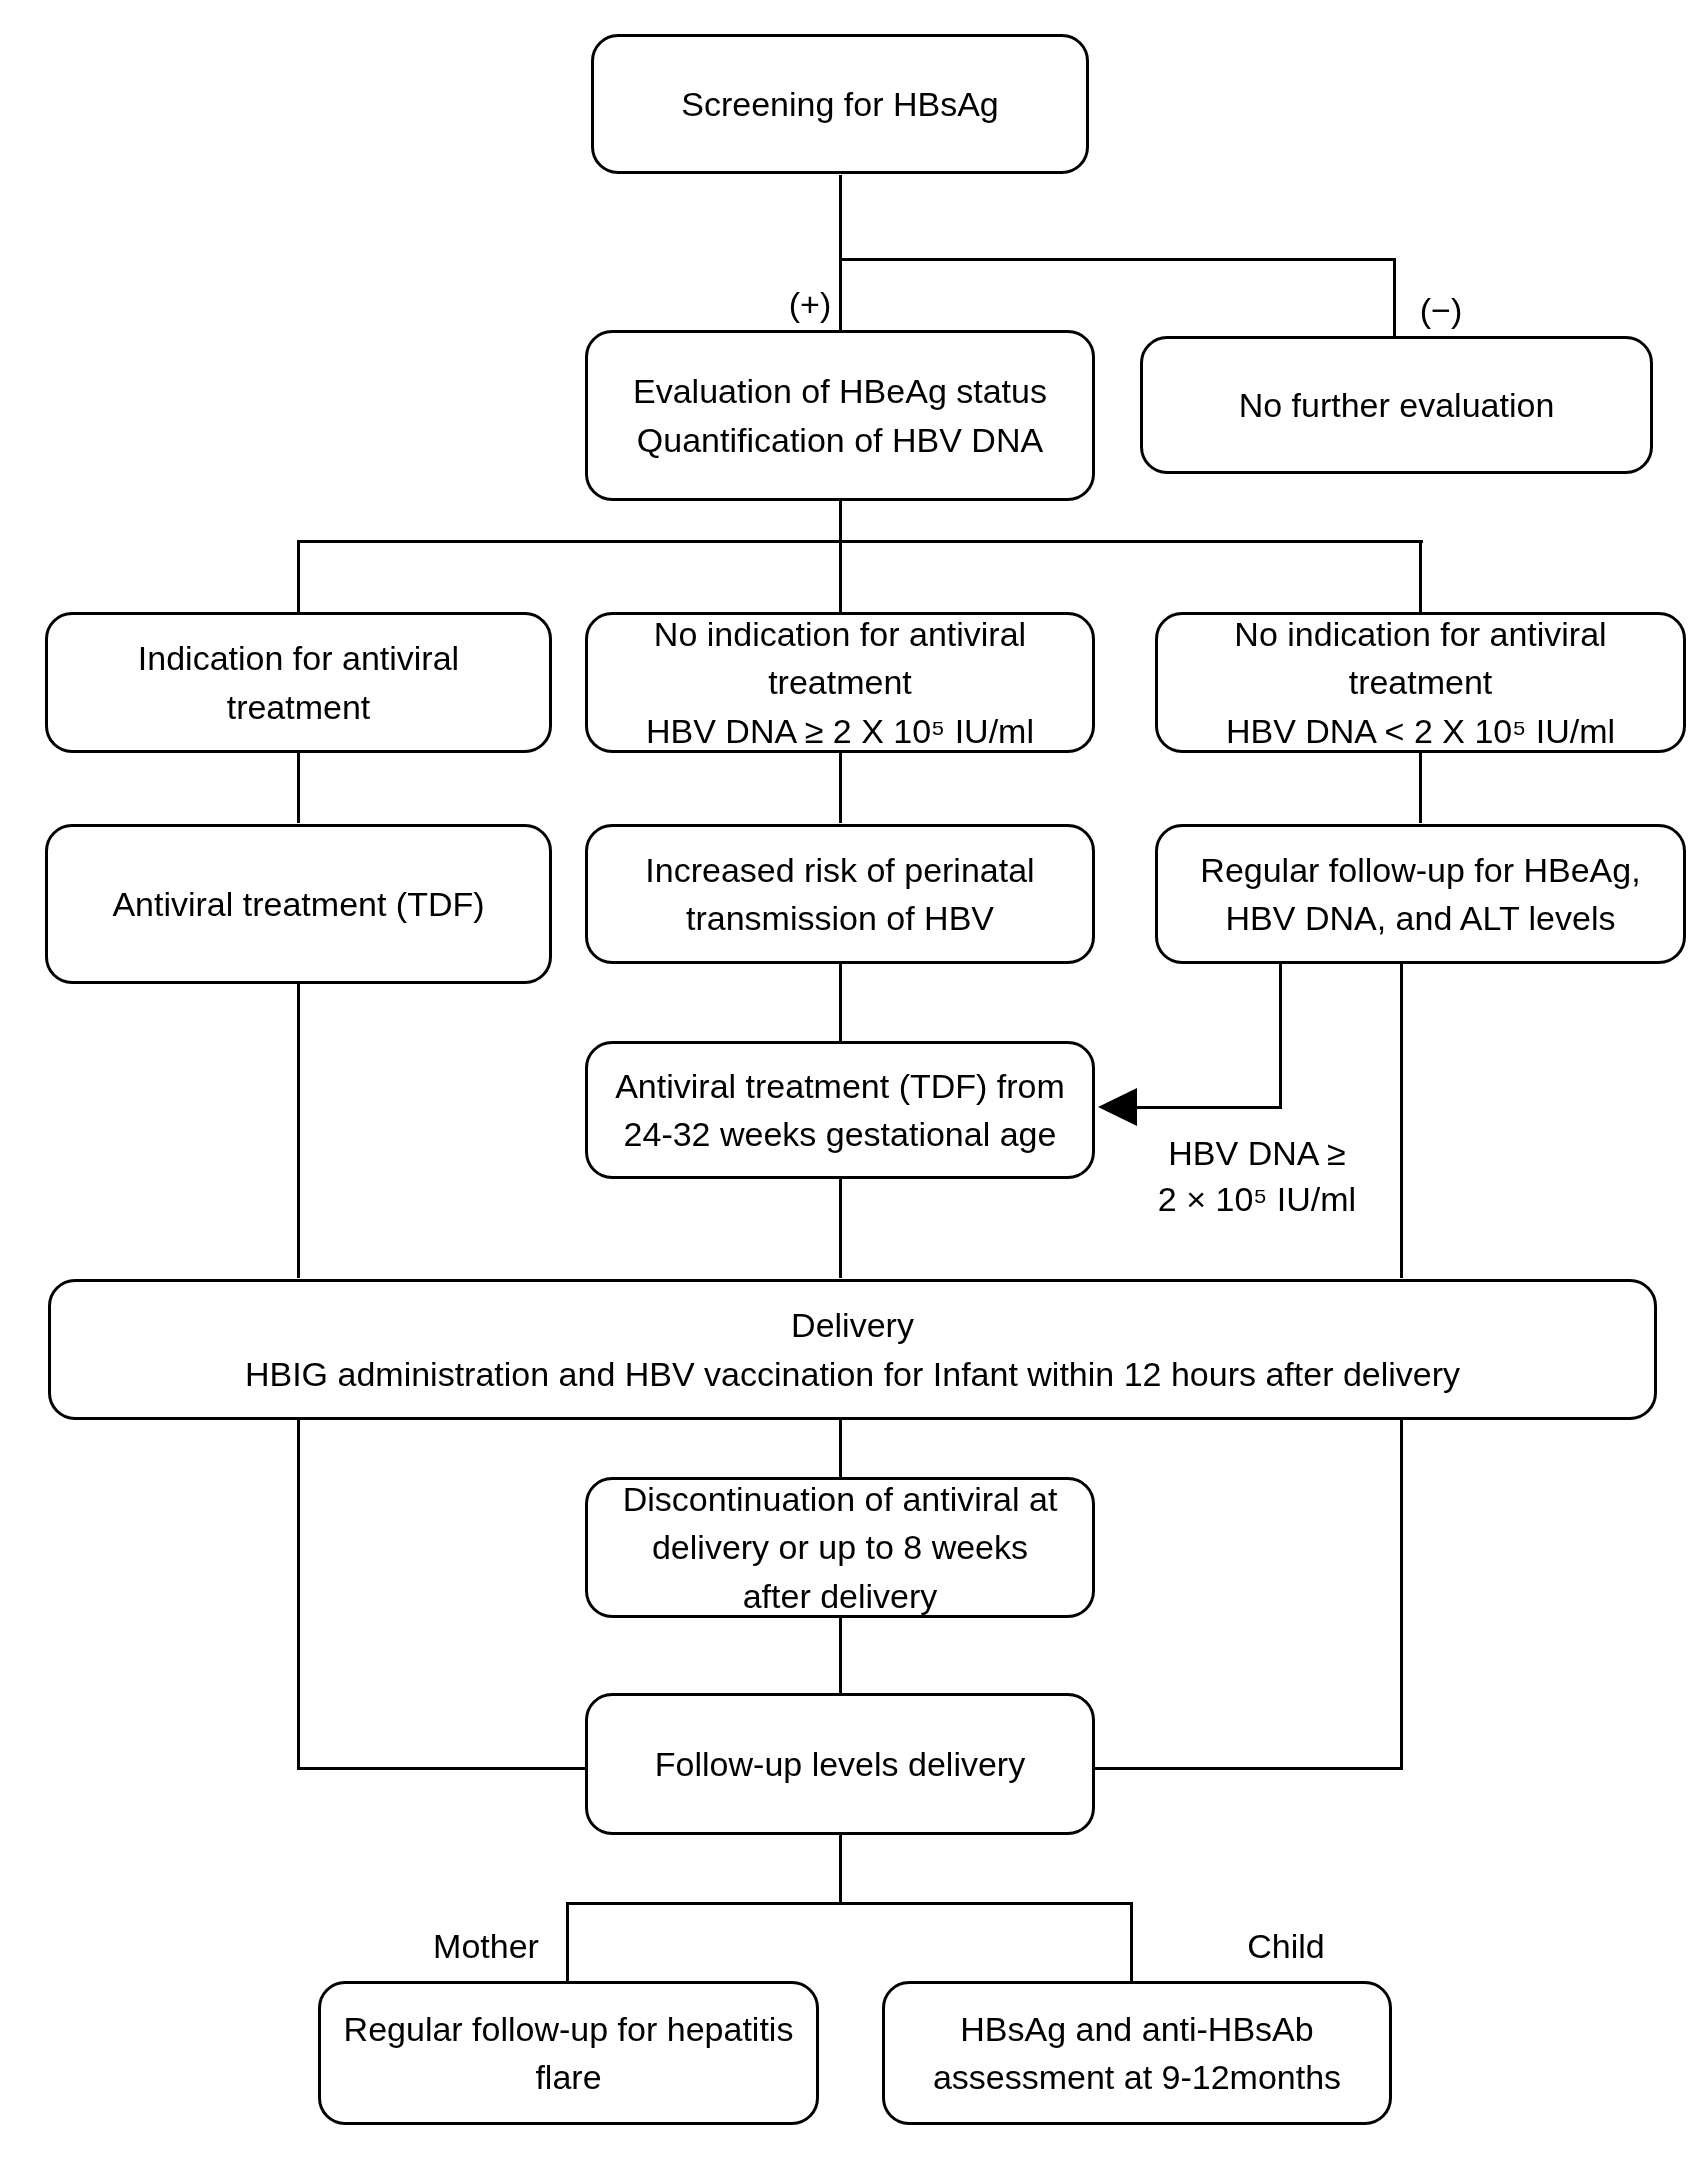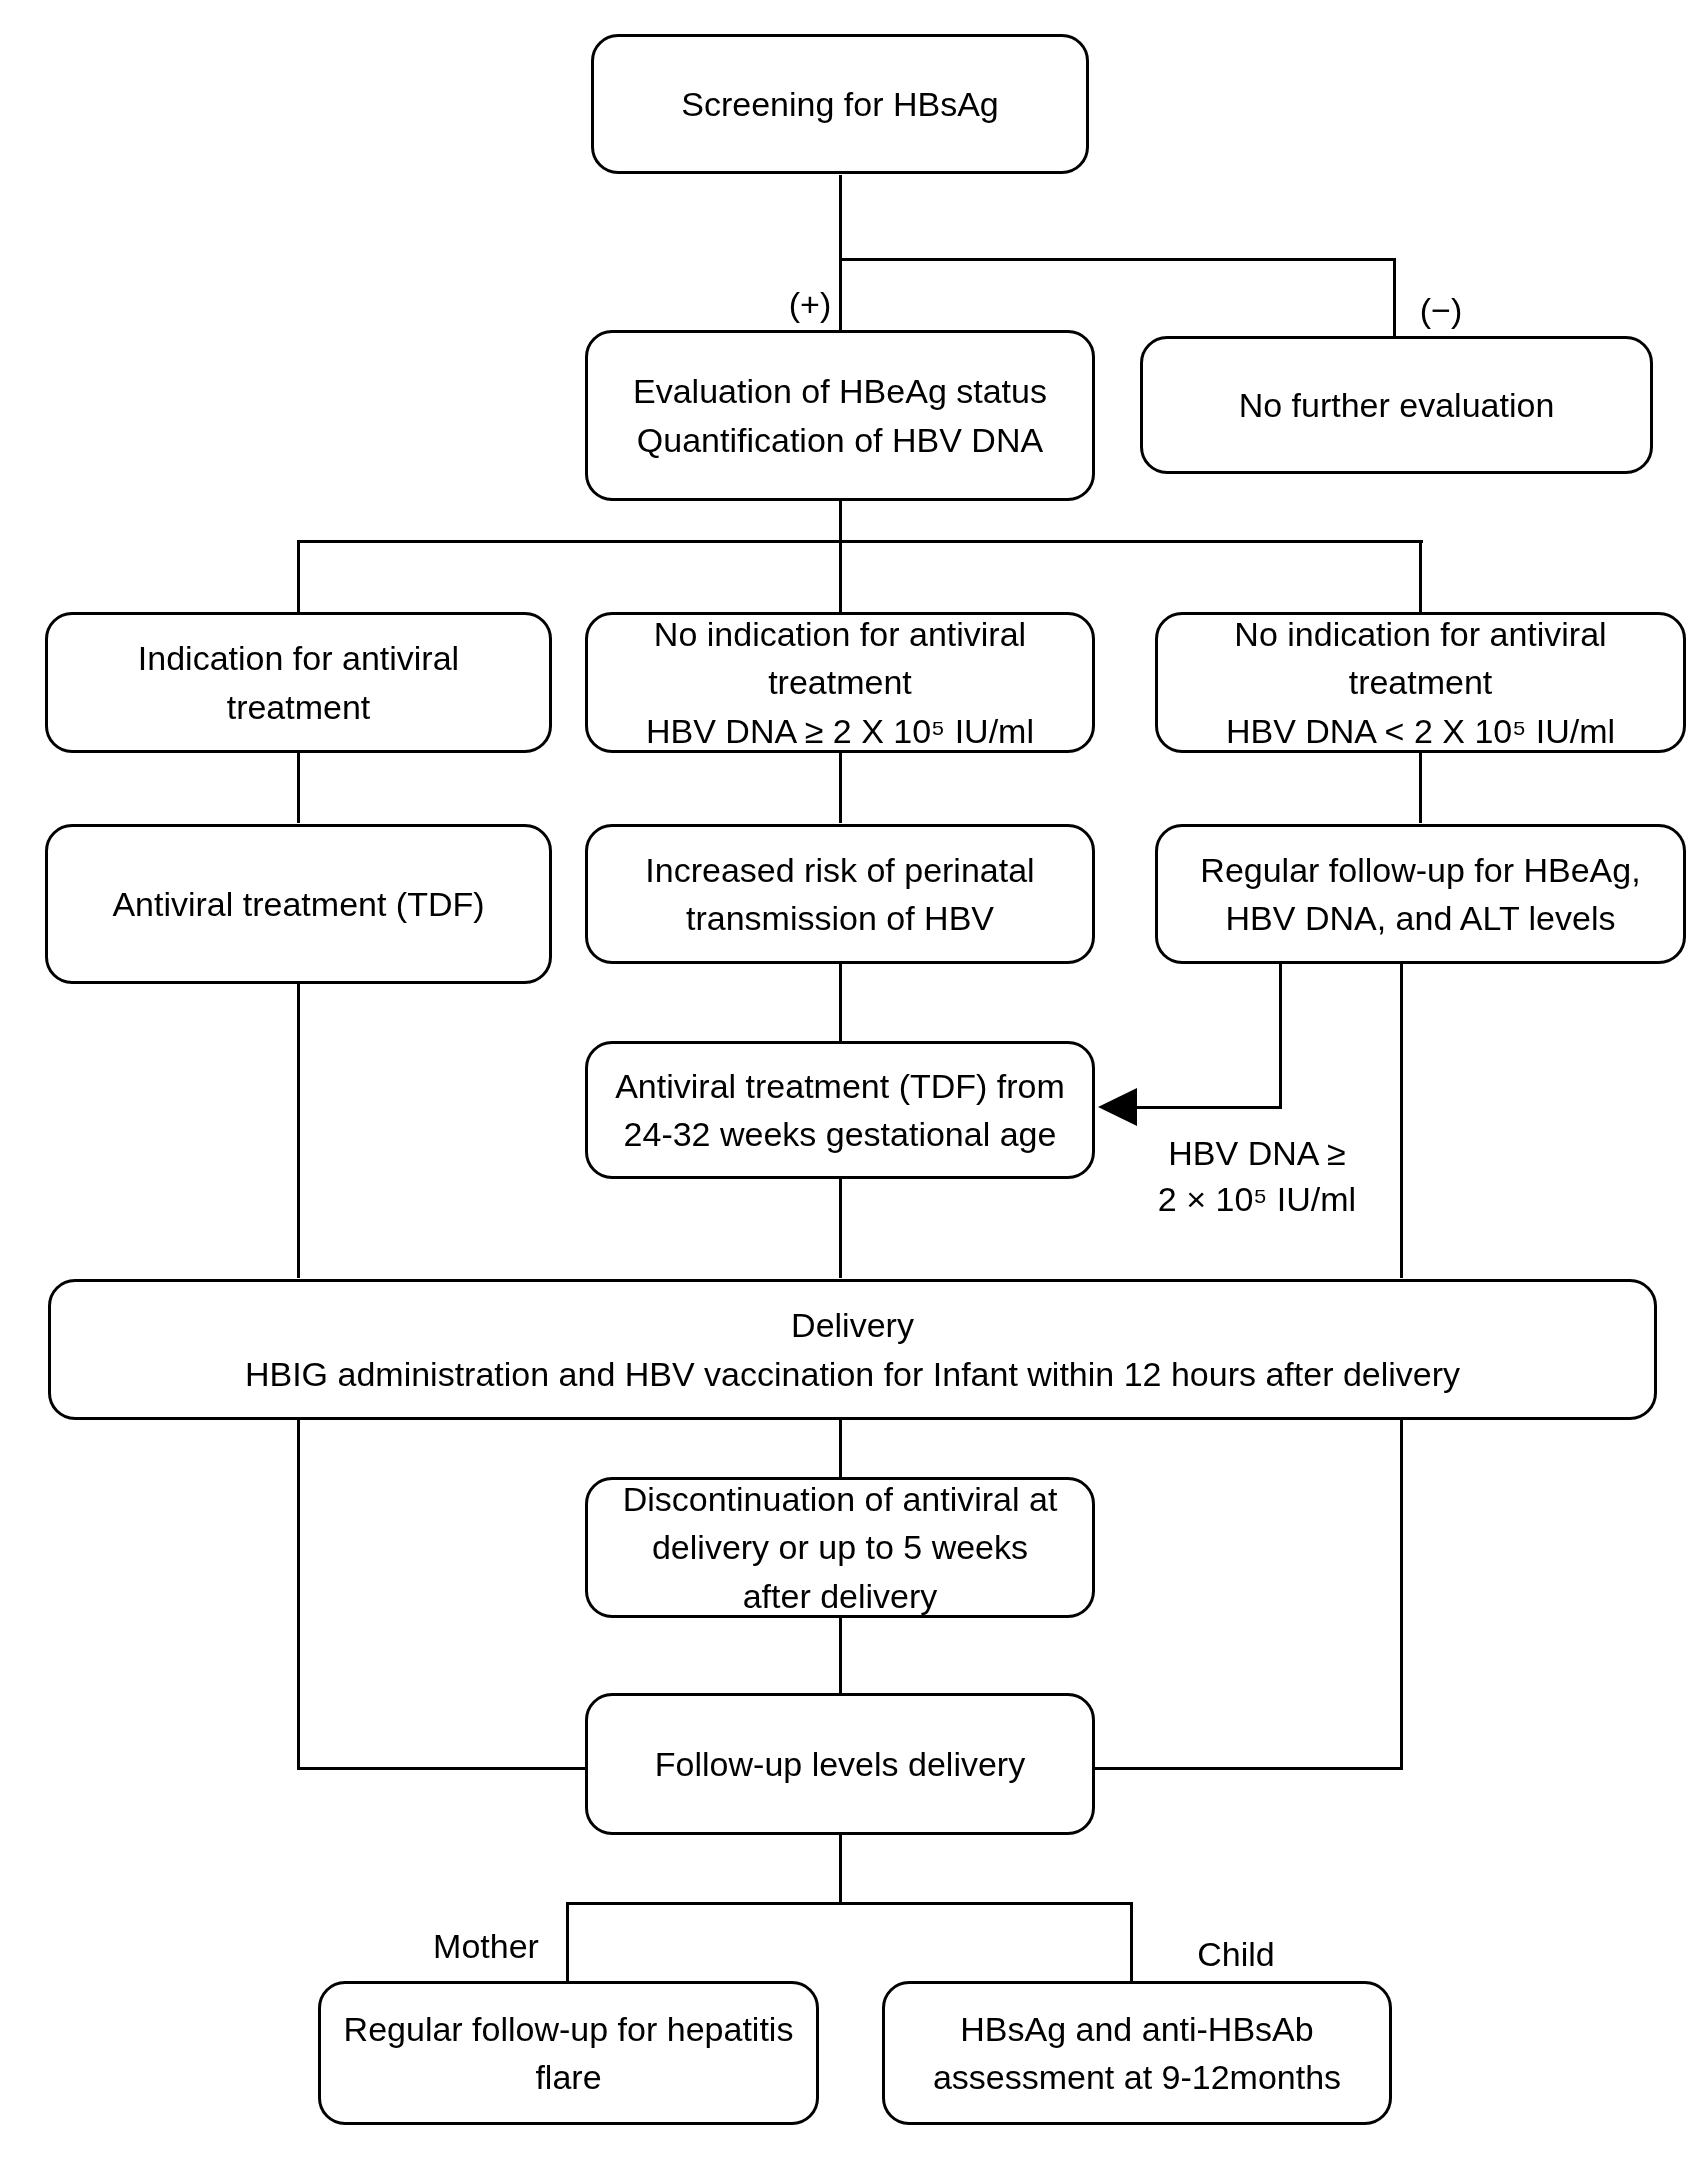--- a/index.html
+++ b/index.html
@@ -83,21 +83,21 @@
   <div class="vline" style="left:839px; top:1835px; height:69px;"></div>
   <div class="hline" style="left:566px;  top:1902px; width:567px;"></div>
   <div class="vline" style="left:566px;  top:1902px; height:79px;"></div>
   <div class="vline" style="left:1130px; top:1902px; height:79px;"></div>
 
   <div class="lbl" style="left:750px; top:282px;  width:120px;">(+)</div>
   <div class="lbl" style="left:1381px; top:288px;  width:120px;">(−)</div>
   <div class="lbl" style="left:1116px; top:1131px; width:282px;">HBV DNA ≥
 2 × 10⁵ IU/ml</div>
   <div class="lbl" style="left:396px;  top:1924px; width:180px;">Mother</div>
-  <div class="lbl" style="left:1146px; top:1924px; width:180px;margin-top:8px;">Child</div>
+  <div class="lbl" style="left:1196px; top:1924px; width:180px;">Child</div>
 
   <div class="box" style="left:591px;  top:34px;   width:498px;  height:140px;">Screening for HBsAg</div>
   <div class="box" style="left:1140px; top:336px;  width:513px;  height:138px;">No further evaluation</div>
   <div class="box" style="left:585px;  top:330px;  width:510px;  height:171px;">Evaluation of HBeAg status
 Quantification of HBV DNA</div>
   <div class="box" style="left:45px;   top:612px; width:507px;  height:141px;">Indication for antiviral
 treatment</div>
   <div class="box" style="left:585px;  top:612px; width:510px;  height:141px;">No indication for antiviral
 treatment
 HBV DNA ≥ 2 X 10⁵ IU/ml</div>
@@ -107,21 +107,21 @@
   <div class="box" style="left:45px;   top:824px; width:507px;  height:160px;">Antiviral treatment (TDF)</div>
   <div class="box" style="left:585px;  top:824px; width:510px;  height:140px;">Increased risk of perinatal
 transmission of HBV</div>
   <div class="box" style="left:1155px; top:824px; width:531px;  height:140px;">Regular follow-up for HBeAg,
 HBV DNA, and ALT levels</div>
   <div class="box" style="left:585px;  top:1041px; width:510px;  height:138px;">Antiviral treatment (TDF) from
 24-32 weeks gestational age</div>
   <div class="box" style="left:48px;   top:1279px; width:1609px; height:141px;">Delivery
 HBIG administration and HBV vaccination for Infant within 12 hours after delivery</div>
   <div class="box" style="left:585px;  top:1477px; width:510px;  height:141px;">Discontinuation of antiviral at
-delivery or up to 5 weeks
+delivery or up to 8 weeks
 after delivery</div>
   <div class="box" style="left:585px;  top:1693px; width:510px;  height:142px;">Follow-up levels delivery</div>
   <div class="box" style="left:318px;  top:1981px; width:501px;  height:144px;">Regular follow-up for hepatitis
 flare</div>
   <div class="box" style="left:882px; top:1981px; width:510px;  height:144px;">HBsAg and anti-HBsAb
 assessment at 9-12months</div>
 
 </div>
 
 

